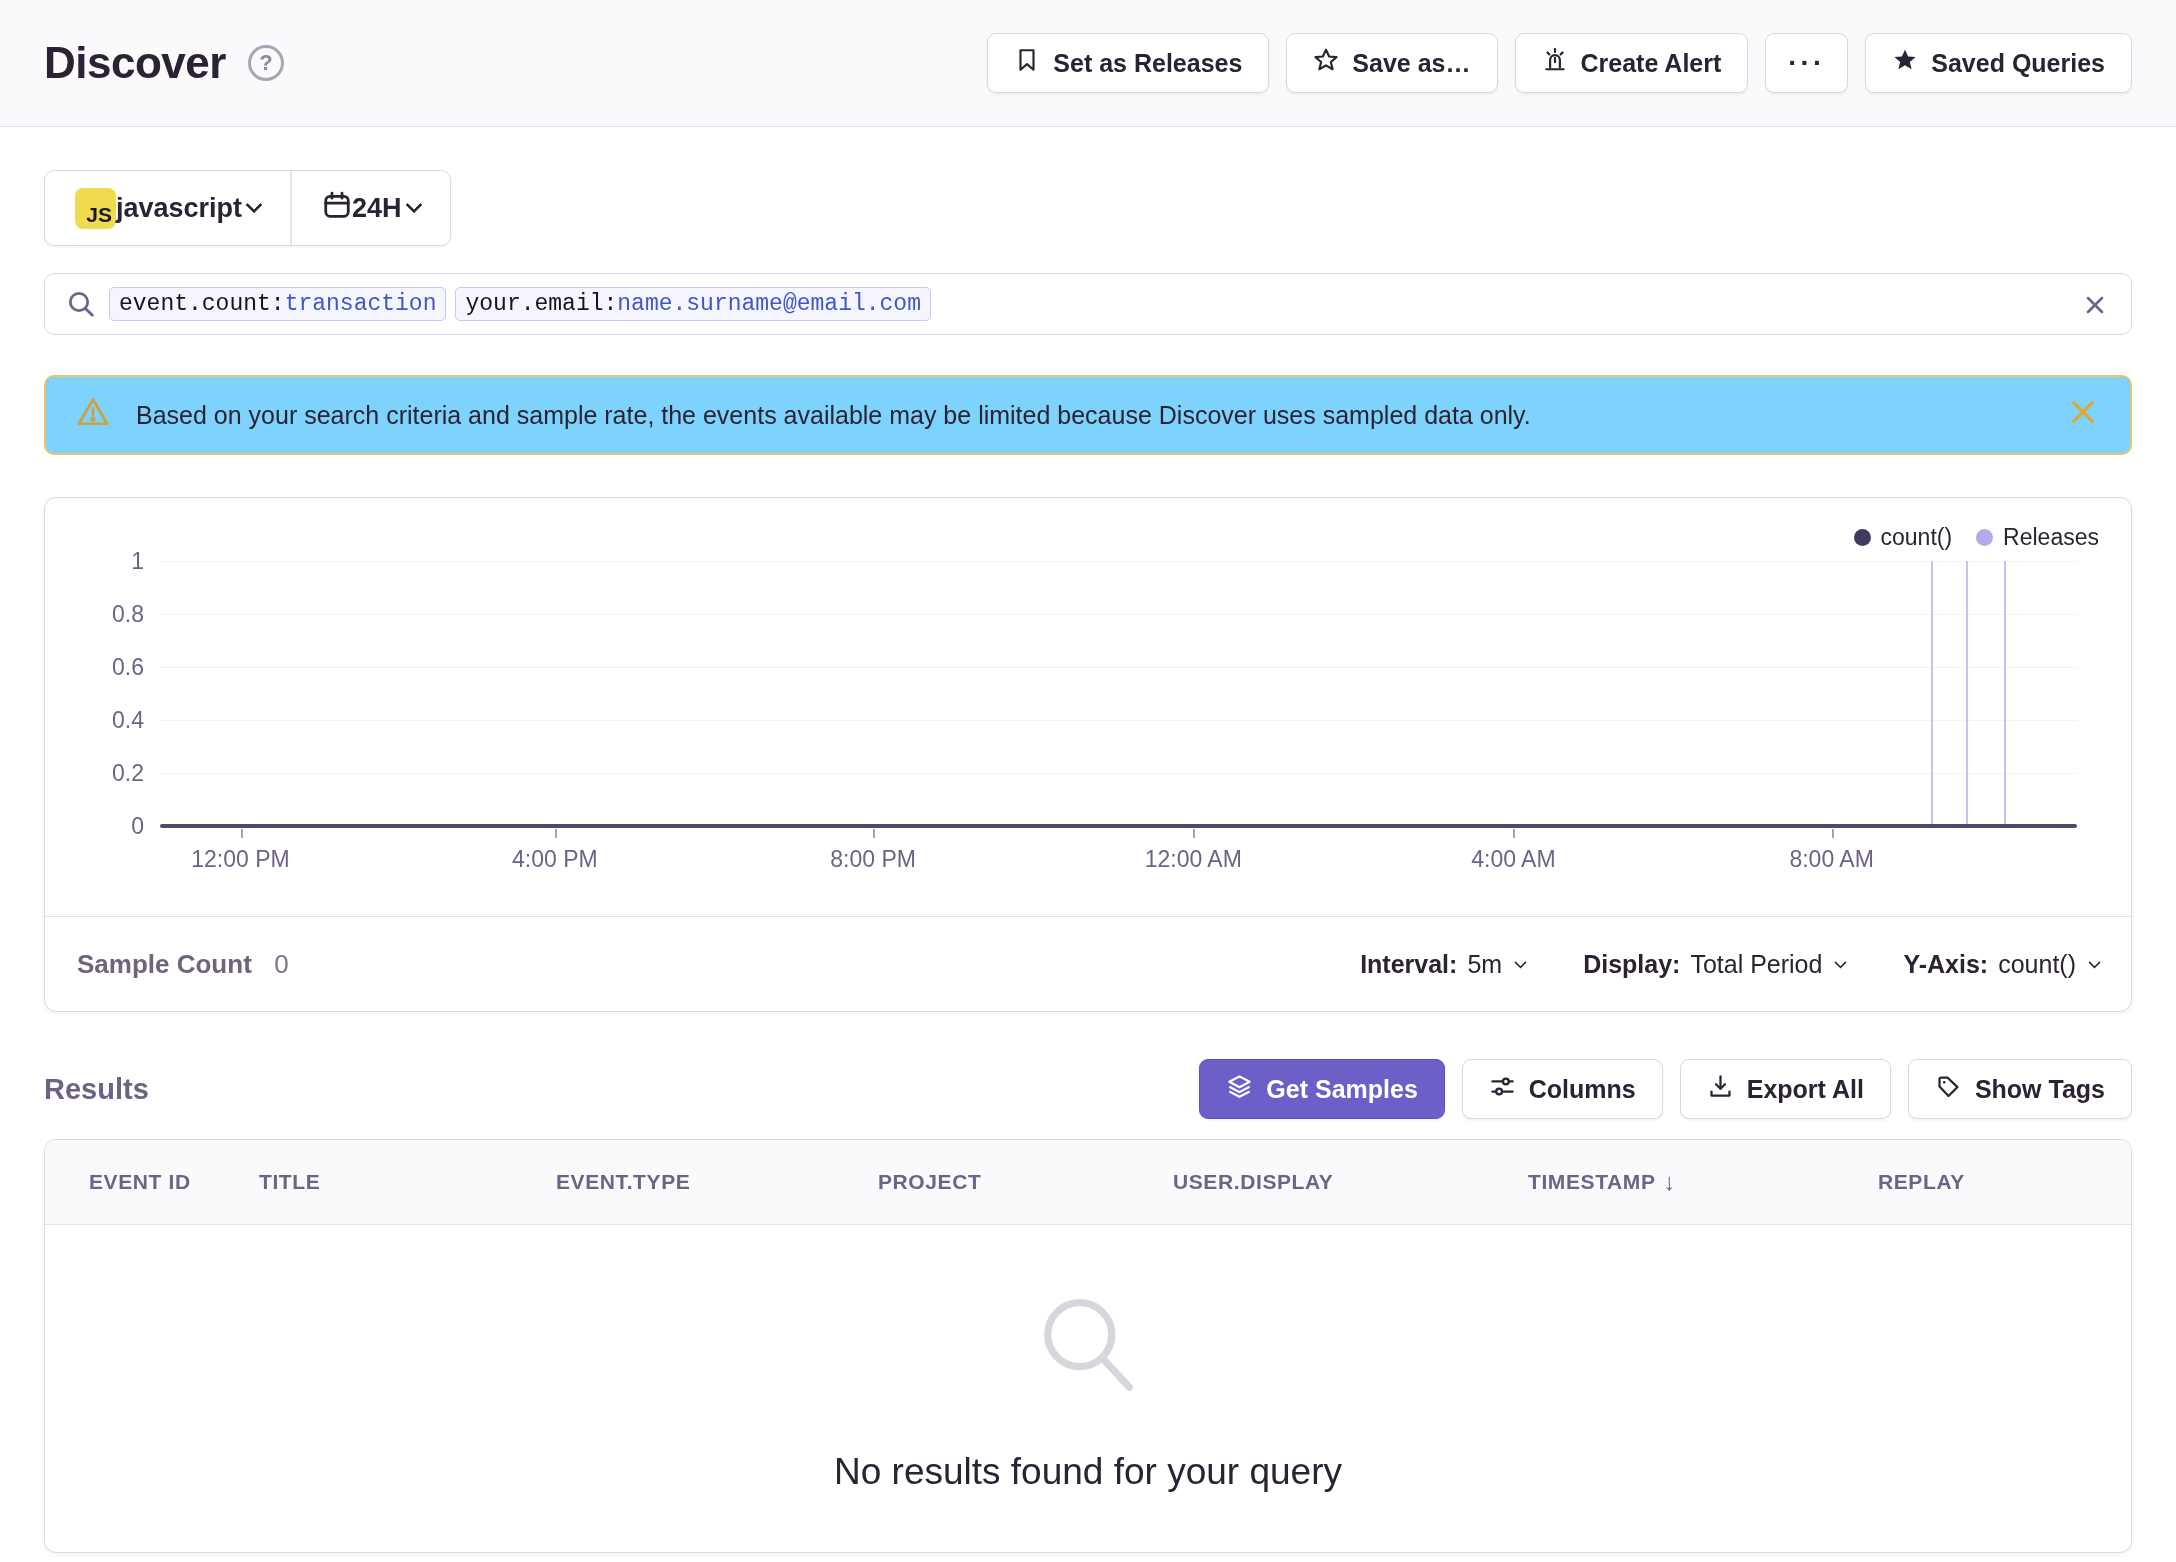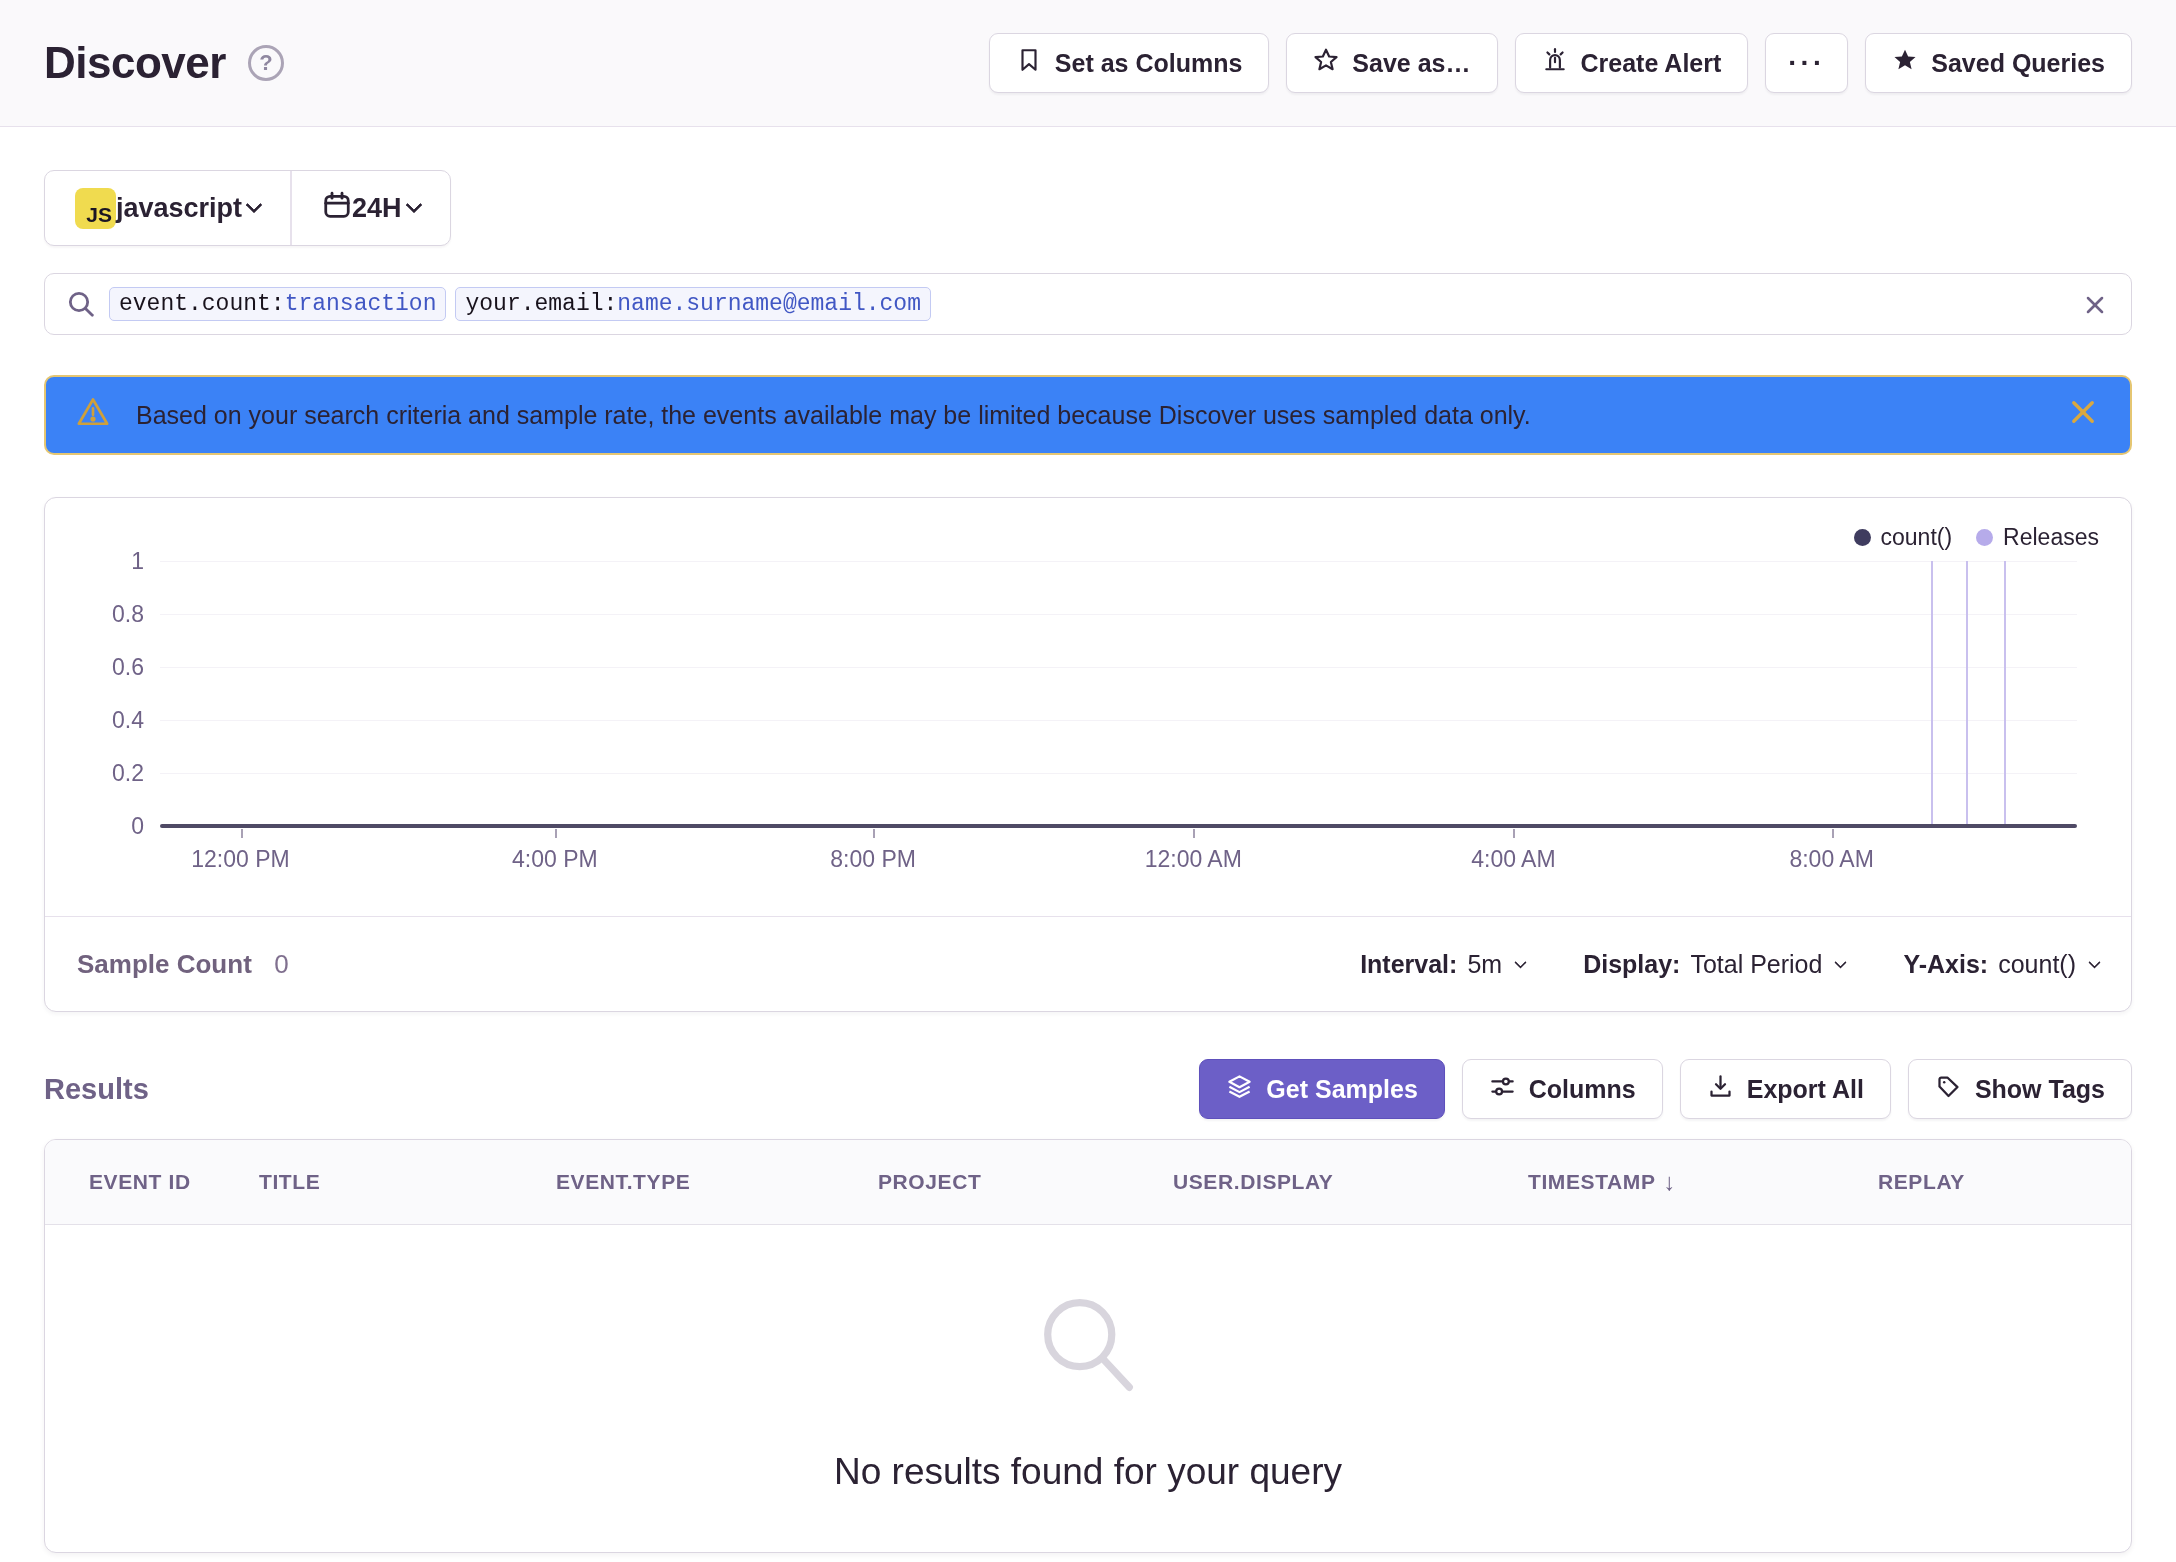--- a/index.html
+++ b/index.html
@@ -59,21 +59,21 @@
     display:inline-flex; font-family:"Liberation Mono","DejaVu Sans Mono",monospace;
     font-size:23px; background:#F4F5FD; border:1px solid #C3CAF3; border-radius:5px;
     padding:3px 9px; cursor:text; white-space:nowrap;
   }
   .token-key { color:#18121C; }
   .token-value { color:#4157C4; }
   .search-clear { position:absolute; right:22px; top:17px; cursor:pointer; }
   
   .banner {
     margin-top:40px; display:flex; align-items:center; gap:26px; height:80px;
-    background:#3b82f6; border:2px solid #E5C672; border-radius:10px;
+    background:#7dd3fc; border:2px solid #E5C672; border-radius:10px;
     padding:0 30px; font-size:25px;
   }
   .banner-close { margin-left:auto; cursor:pointer; }
   
   .chart-panel {
     margin-top:42px; border:1px solid #DBD6E1; border-radius:12px; background:#fff;
     box-shadow:0 2px 4px rgba(43,34,51,0.05);
   }
   .chart-top { position:relative; height:418px; }
   .legend { position:absolute; top:26px; right:32px; display:flex; align-items:center; gap:24px; font-size:23px; color:#2B2233; }
@@ -131,21 +131,21 @@
     <div class="page-title">Discover</div>
     <div class="help-circle">
         <span>?</span>
       </div>
   </div>
   <div class="header-actions">
     <button class="btn">
       <span><svg width="26" height="26" viewBox="0 0 24 24" fill="none" stroke="#2B2233" stroke-width="2" stroke-linejoin="round">
             <path d="M6 3h12v18l-6-5.2L6 21z"></path>
           </svg></span>
-      <span>Set as Columns</span>
+      <span>Set as Releases</span>
     </button>
     <button class="btn">
       <span><svg width="26" height="26" viewBox="0 0 24 24" fill="none" stroke="#2B2233" stroke-width="2" stroke-linejoin="round">
             <polygon points="12,2.5 14.9,8.8 21.7,9.3 16.5,13.8 18.1,20.5 12,16.9 5.9,20.5 7.5,13.8 2.3,9.3 9.1,8.8"></polygon>
           </svg></span>
       <span>Save as…</span>
     </button>
     <button class="btn">
       <span><svg width="26" height="26" viewBox="0 0 24 24" fill="none" stroke="#2B2233" stroke-width="2" stroke-linecap="round" stroke-linejoin="round">
             <path d="M7.5 19v-7a4.5 4.5 0 0 1 9 0v7"></path>

